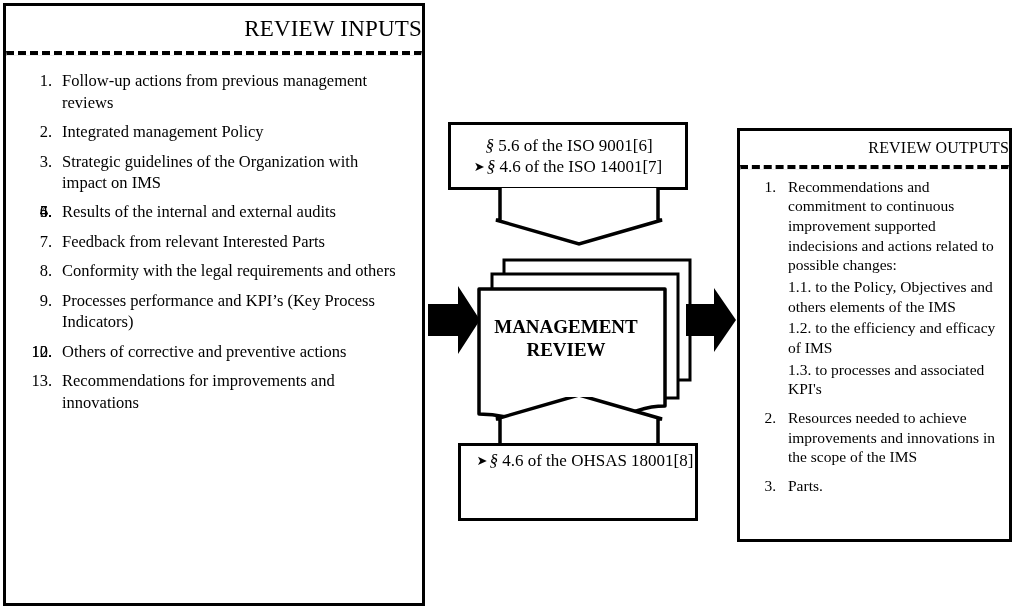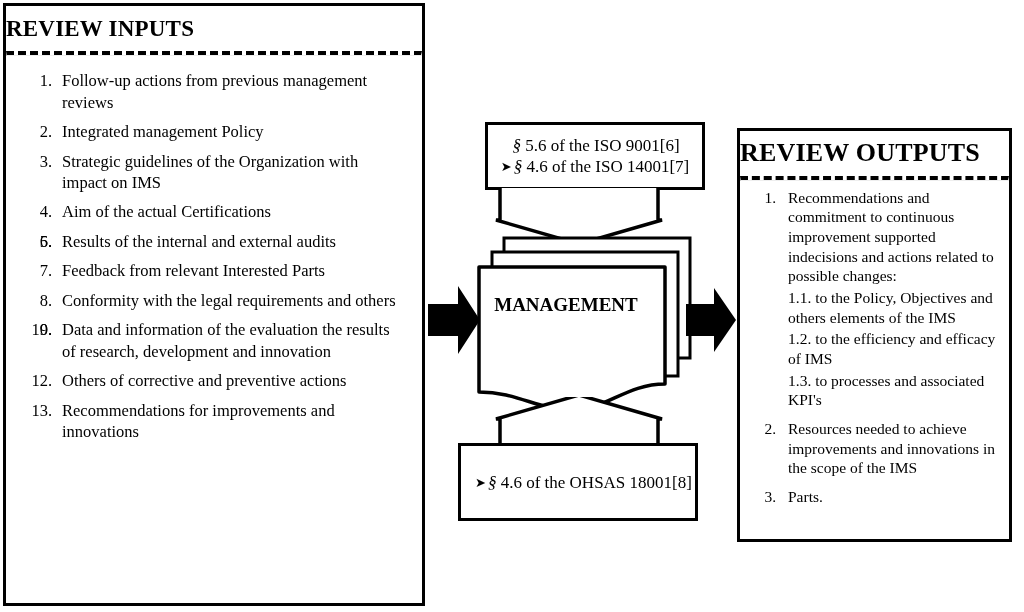--- a/index.html
+++ b/index.html
@@ -20,22 +20,22 @@
   }
 
   
   .panel {
     position: absolute;
     border: 3px solid #000;
     background: #fff;
     box-sizing: border-box;
   }
   .panel-title {
-    text-align: left;
-    font-weight: bold;
+    text-align: right;
+    font-weight: normal;
     font-size: 23px;
     letter-spacing: 0.2px;
     line-height: 1.1;
   }
   .dash-rule {
     border-top: 4px dashed #000;
     margin: 0;
     height: 0;
   }
 
@@ -73,44 +73,44 @@
     margin: 14px 18px 0 12px;
   }
 
   
   #review-outputs {
     left: 737px;
     top: 128px;
     width: 275px;
     height: 414px;
   }
-  #review-outputs .panel-title { margin: 8px 0 0 0; font-size: 26px; }
+  #review-outputs .panel-title { margin: 8px 0 0 0; font-size: 16px; }
   #review-outputs .dash-rule { margin: 8px 0 0 0; }
   #outputs-list {
     margin: 7px 10px 0 6px;
   }
   #outputs-list > li {
     padding-left: 42px;
     margin-bottom: 9px;
     font-size: 15.5px;
     line-height: 1.27;
   }
   #outputs-list > li .num { width: 30px; font-size: 15.5px; }
   .subitem {
     margin-top: 2px;
     font-size: 15.5px;
     line-height: 1.27;
   }
 
   
   #ref-top {
     position: absolute;
-    left: 485px;
+    left: 448px;
     top: 122px;
-    width: 220px;
+    width: 240px;
     height: 68px;
     border: 3px solid #000;
     background: #fff;
     box-sizing: border-box;
     display: flex;
     flex-direction: column;
     justify-content: center;
     align-items: center;
   }
   #ref-top .refline {
@@ -121,21 +121,21 @@
   #ref-bottom {
     position: absolute;
     left: 458px;
     top: 443px;
     width: 240px;
     height: 78px;
     border: 3px solid #000;
     background: #fff;
     box-sizing: border-box;
     display: flex;
-    flex-direction: column;
+    flex-direction: row;
     justify-content: center;
     align-items: flex-start;
     padding-left: 14px;
   }
   #ref-bottom .refline {
     font-size: 17px;
     line-height: 1.0;
     margin: 6px 0;
     white-space: nowrap;
   }
@@ -148,21 +148,21 @@
 
   
   .connector {
     position: absolute;
   }
 
   
   #mgmt-review {
     position: absolute;
     left: 476px;
-    top: 234px;
+    top: 256px;
     width: 218px;
     height: 180px;
   }
   #mgmt-label {
     position: absolute;
     left: 0;
     top: 60px;
     width: 180px;
     text-align: center;
     font-weight: bold;
@@ -179,27 +179,27 @@
 
 <div id="canvas">
 
   <div class="panel" id="review-inputs">
     <div class="panel-title">REVIEW INPUTS</div>
     <hr class="dash-rule">
     <ol class="numlist" id="inputs-list">
       <li><span class="num">1.</span><span>Follow-up actions from previous management reviews</span></li>
       <li><span class="num">2.</span><span>Integrated management Policy</span></li>
       <li><span class="num">3.</span><span>Strategic guidelines of the Organization with impact on IMS</span></li>
-      <li><span class="num">4.</span><span>Aim of the actual Certifications</span></li>
+      <li><span class="num">4.</span></li>
       <li><span class="num">5.</span></li>
       <li><span class="num">6.</span><span>Results of the internal and external audits</span></li>
       <li><span class="num">7.</span><span>Feedback from  relevant Interested Parts</span></li>
       <li><span class="num">8.</span><span>Conformity with the legal requirements and others</span></li>
-      <li><span class="num">9.</span></li>
-      <li><span class="num">10.</span><span>Data and information of the evaluation the results of research, development and innovation</span></li>
+      <li><span class="num">9.</span><span>Processes performance and KPI’s (Key Process Indicators)</span></li>
+      <li><span class="num">10.</span></li>
       <li><span class="num">12.</span><span>Others of corrective and preventive actions</span></li>
       <li><span class="num">13.</span><span>Recommendations for improvements and innovations</span></li>
 
     </ol>
   </div>
 
   <div id="ref-top">
     <div class="refline">
       <span class="bullet-arrow"></span><span class="sect">§</span>&nbsp;<span>5.6 of the ISO 9001[6]</span>
     </div>
@@ -218,20 +218,21 @@
       <path d="M28 4 L214 4 L214 124 L28 124 Z" fill="#ffffff" stroke="#000000" stroke-width="3"></path>
 
       <path d="M16 18 L202 18 L202 142 L16 142 Z" fill="#ffffff" stroke="#000000" stroke-width="3"></path>
 
       <path d="M3 33 L189 33 L189 150
                C 150 150, 130 176, 96 176
                C 62 176, 42 158, 3 158 Z" fill="#ffffff" stroke="#000000" stroke-width="3.5" stroke-linejoin="round"></path>
     </svg>
     <div id="mgmt-label">
       <div>MANAGEMENT</div>
+      <div>REVIEW</div>
     </div>
   </div>
 
   <svg class="connector" style="left:494px; top:397px;" width="170" height="54" viewBox="0 0 170 54">
     <path d="M6 50 L6 22 L2 22 L85 -2 L168 22 L164 22 L164 50" fill="#ffffff" stroke="#000000" stroke-width="3.5" stroke-linejoin="miter"></path>
   </svg>
 
   <div id="ref-bottom">
     <div class="refline">
       <span class="bullet-arrow">➤</span><span class="sect">§</span>&nbsp;<span>4.6 of the OHSAS 18001[8]</span>

